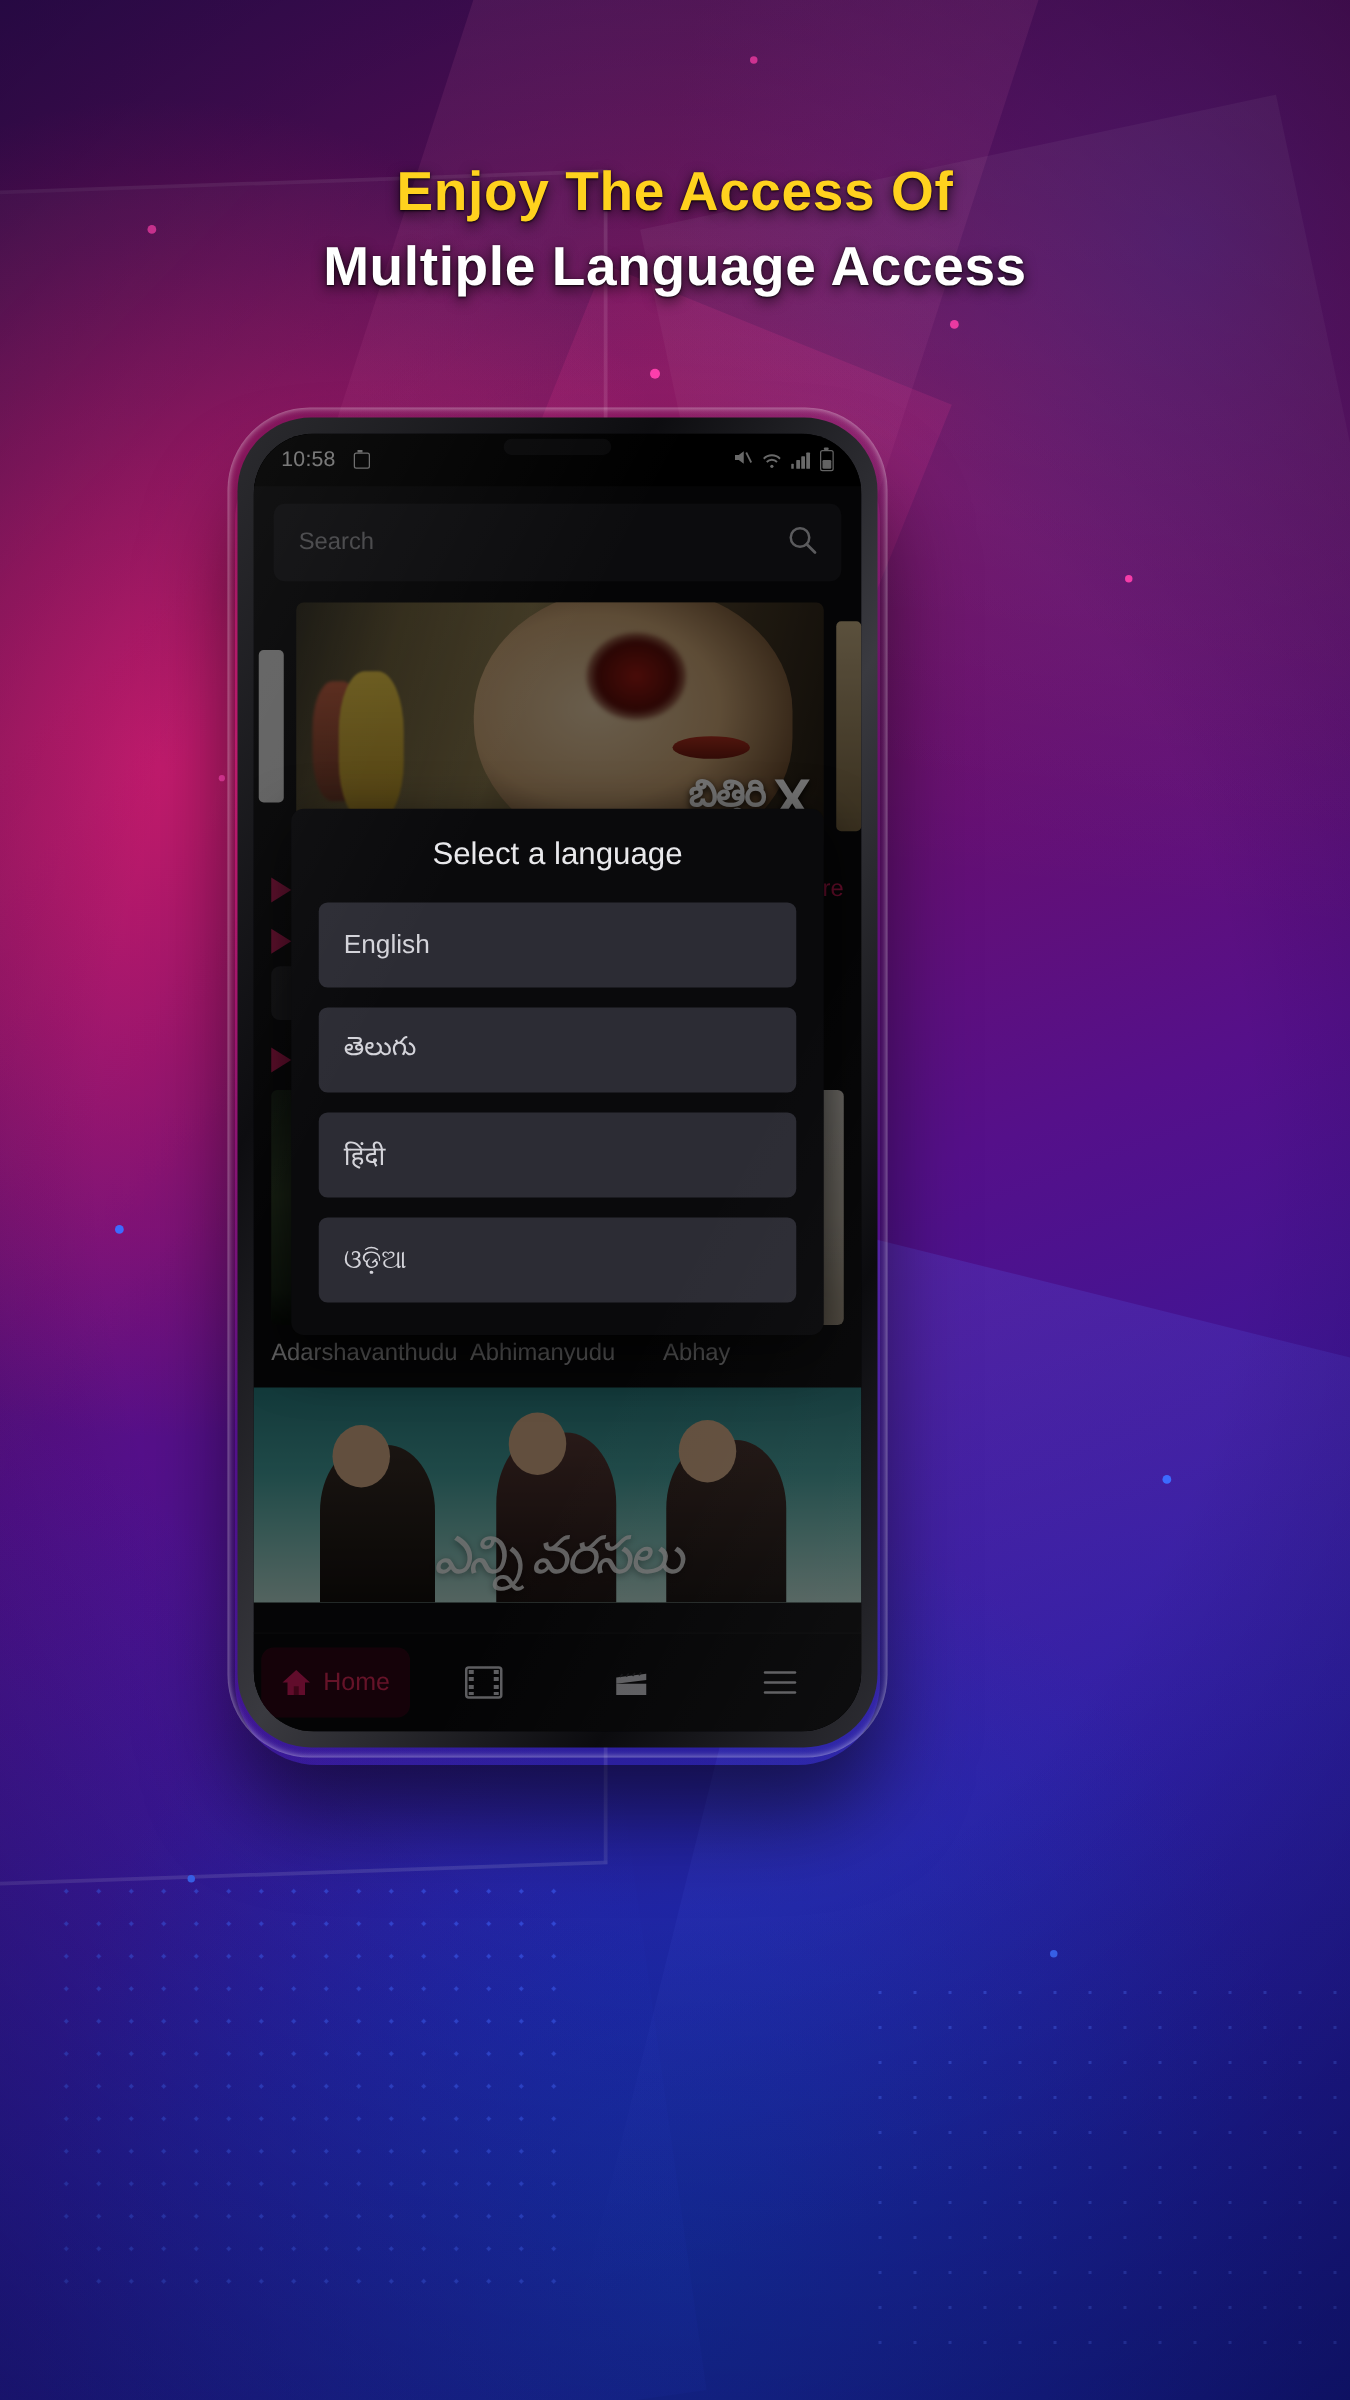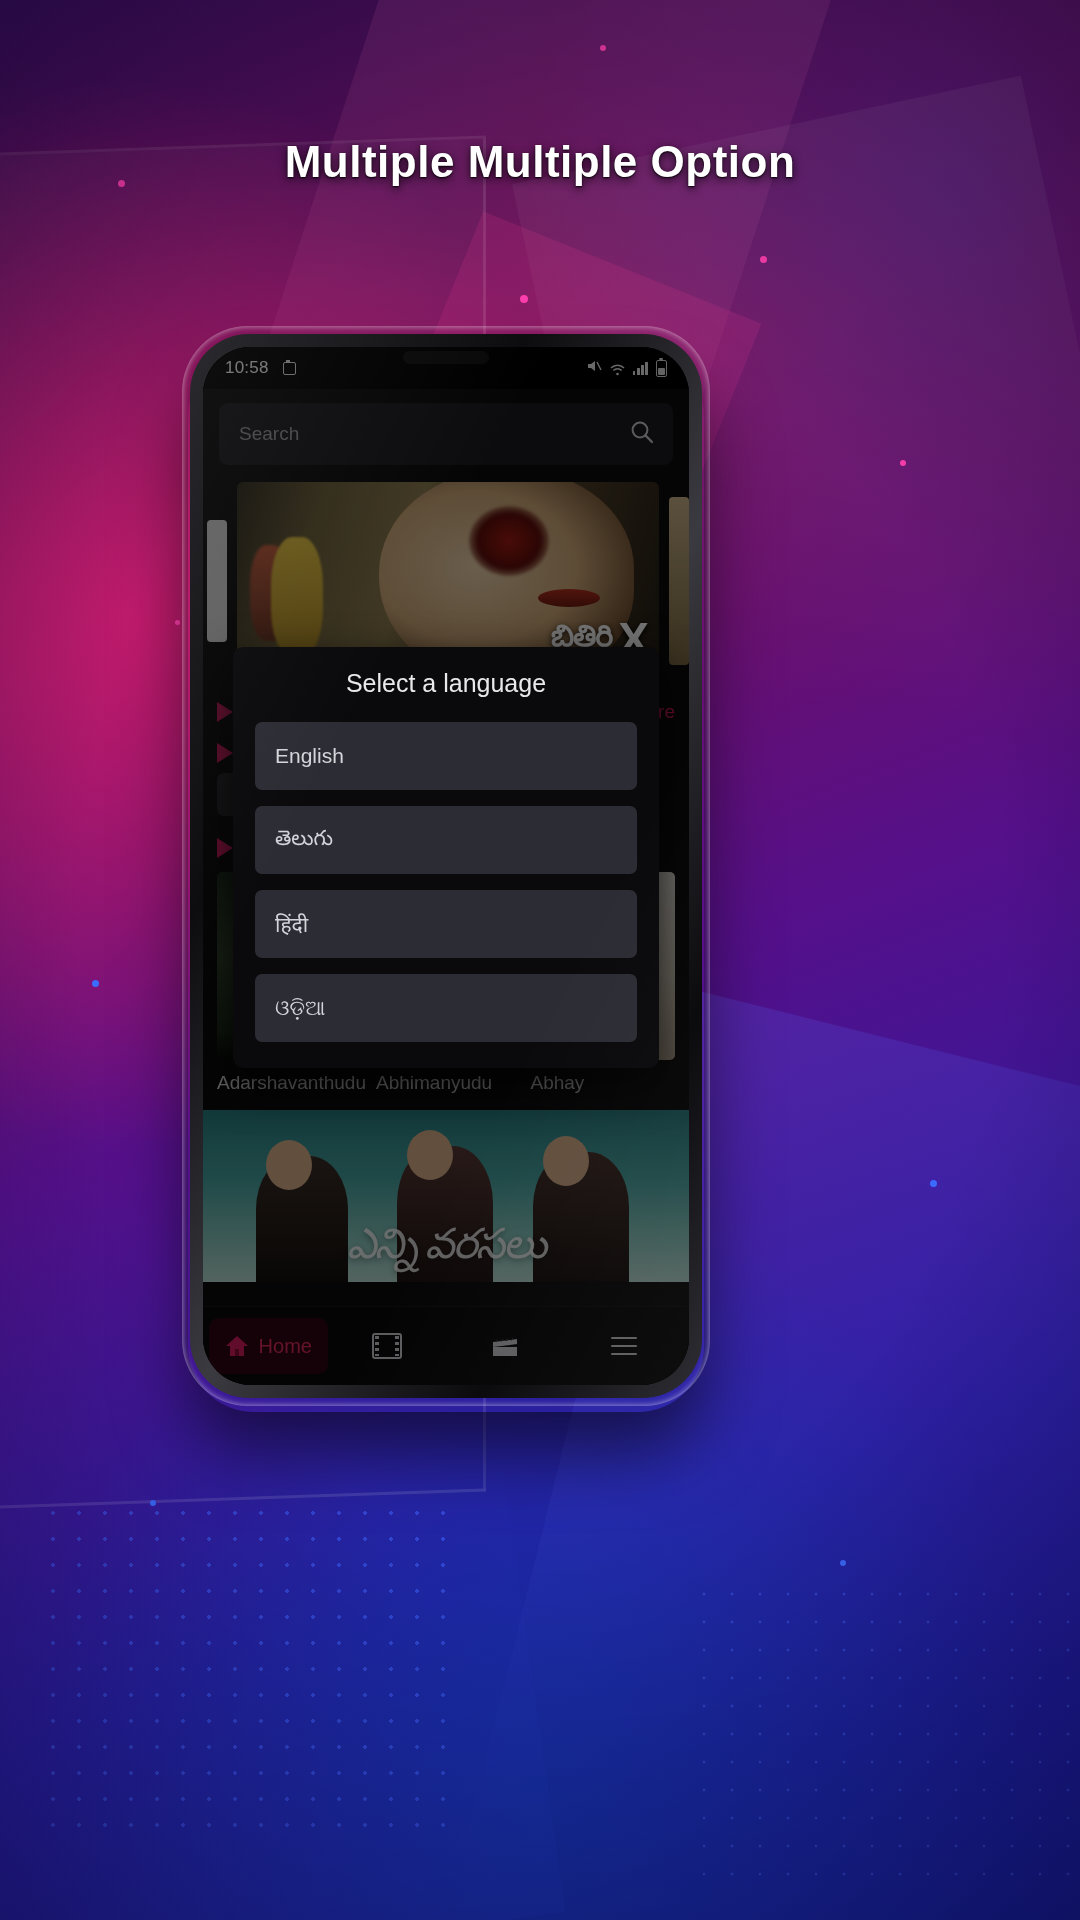--- a/index.html
+++ b/index.html
@@ -267,21 +267,22 @@
     <div class="dot dotb" style="left:930px;top:1180px;width:7px;height:7px;"></div>
     <div class="dot dotb" style="left:840px;top:1560px;width:6px;height:6px;"></div>
     <div class="dot dotb" style="left:150px;top:1500px;width:6px;height:6px;"></div>
   </div>
   <div class="dot-grid"></div>
   <div class="dot-grid2"></div>
   <div class="bg-vign"></div>
 </div>
 
 <div id="headline">
-  <div class="hl-line hl-2">Multiple Multiple Option</div>
+  <div class="hl-line hl-1">Enjoy The Access Of</div>
+  <div class="hl-line hl-2">Multiple Language Access</div>
 </div>
 
 <div id="phone">
   <div class="phone-shadow"></div>
   <div class="phone-frame">
     <div class="phone-frame2">
 
       <div class="screen">
         <div class="app">
 

